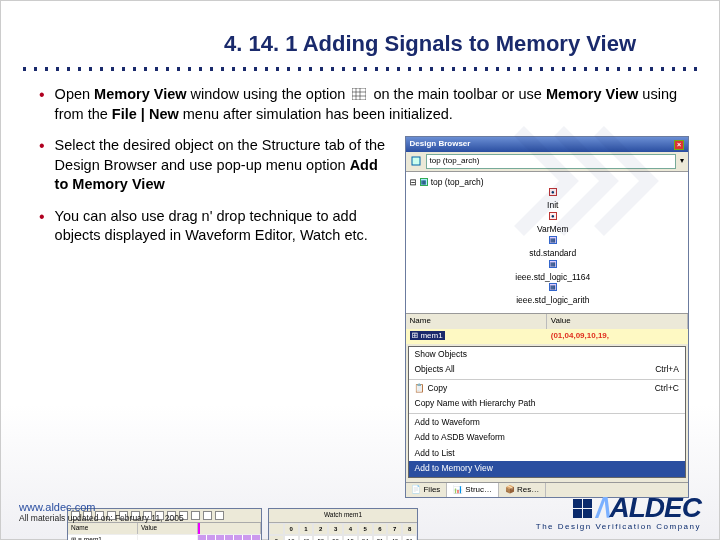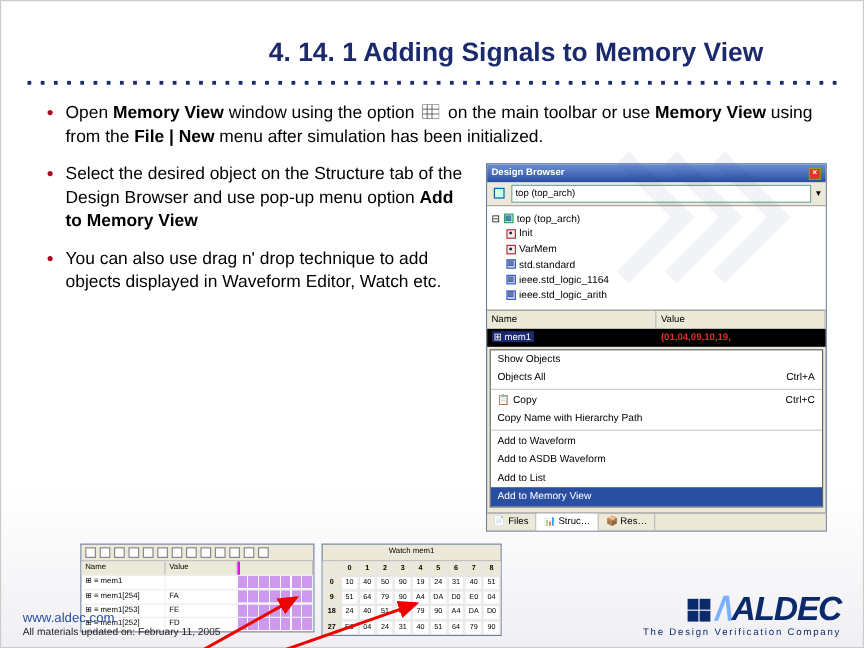--- a/index.html
+++ b/index.html
@@ -83,30 +83,30 @@
   .db-close { width:10px;height:10px;background:#d33;border:1px solid #7a1;display:inline-block;color:#fff;font-size:7px;text-align:center;line-height:8px;}
   .db-toolbar {
     background:#ece9d8;border-bottom:1px solid #999;
     padding:2px 4px; display:flex; align-items:center; gap:4px;
   }
   .db-icn { width:12px;height:12px;display:inline-flex;align-items:center;justify-content:center;}
   .tree {
     background:#fff; padding:4px 4px 6px 4px; font-size:8.5px; line-height:1.5;
   }
   .tree-row { display:flex; align-items:center; gap:3px; white-space:nowrap;}
-  .tree-indent1 { padding-left:12px;}
+  .tree-indent1 { padding-left:12px;flex-direction:column;}
   .sq { width:8px;height:8px;border:1px solid #3a5;background:#aef;display:inline-block;font-size:6px;text-align:center;line-height:6px;color:#036;}
   .sq.red { border-color:#b33;background:#fee;}
   .sq.blue { border-color:#36c;background:#dcf;}
   .db-cols {
     display:flex; background:#ece9d8; border-top:1px solid #999; font-size:8px;
   }
   .db-cols > div { flex:1; padding:2px 4px; border-right:1px solid #bbb;}
   .db-val {
-    background:#000000; display:flex; font-size:8px;
+    background:#fef9c3; display:flex; font-size:8px;
   }
   .db-val > div { flex:1; padding:2px 4px;}
   .db-val .vred2 { color:#e03020; font-weight:bold;}
   .ctx-menu {
     background:#fff; border:1px solid #666; margin:2px 2px 4px 2px;
     font-size:8.5px;
   }
   .ctx-menu .mi { padding:2px 6px; border-bottom:0; display:flex; justify-content:space-between;}
   .ctx-menu .sep { border-top:1px solid #ccc; margin:1px 0;}
   .ctx-menu .hi { background:#2a4ea0; color:#fff;}
@@ -144,21 +144,21 @@
   .arrow-svg {
     position:absolute;
     pointer-events:none;
   }
 
   .footer {
     position: absolute;
     bottom: 8px; left: 0; right: 0;
     display: flex;
     justify-content: space-between;
-    align-items: flex-end;
+    align-items: center;
     padding: 0 18px;
   }
   .footer-left {
     font-size: 10px;
     color: #555;
   }
   .footer-left .url { color:#2a4ea0; font-size:11px;}
   .footer-left .upd { color:#222; font-size:8.5px;}
   .footer-right {
     text-align: right;

